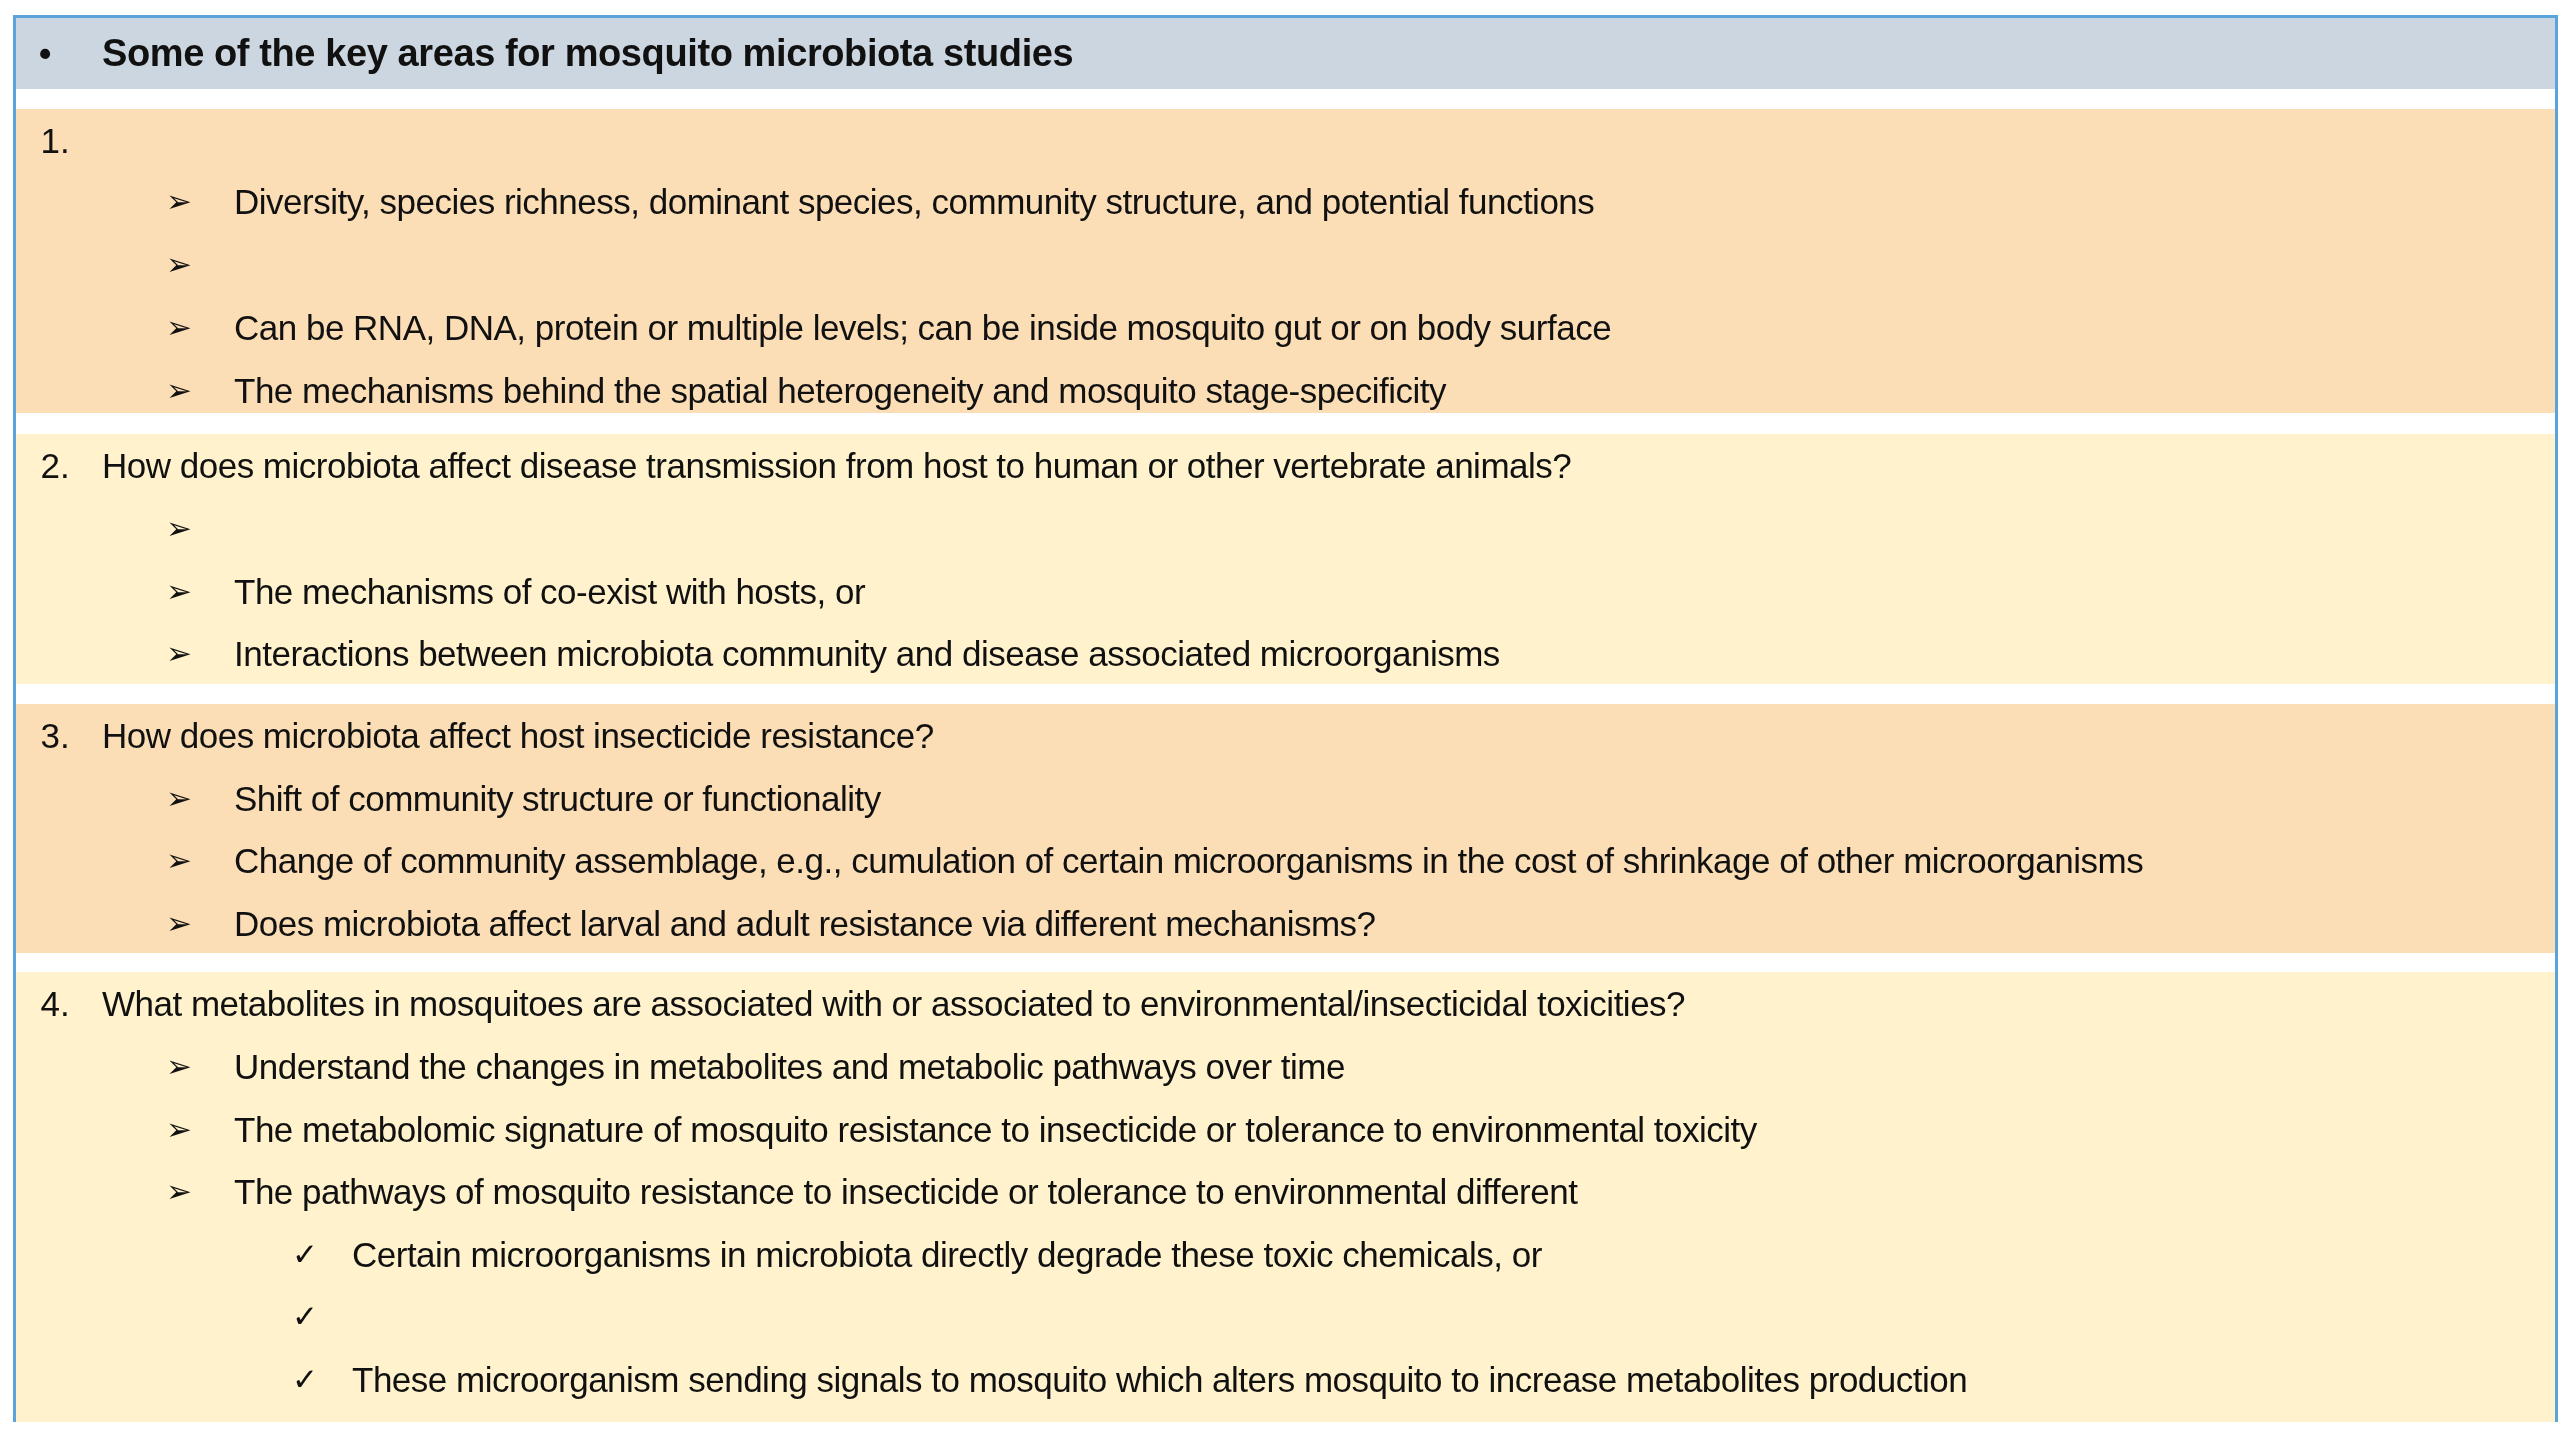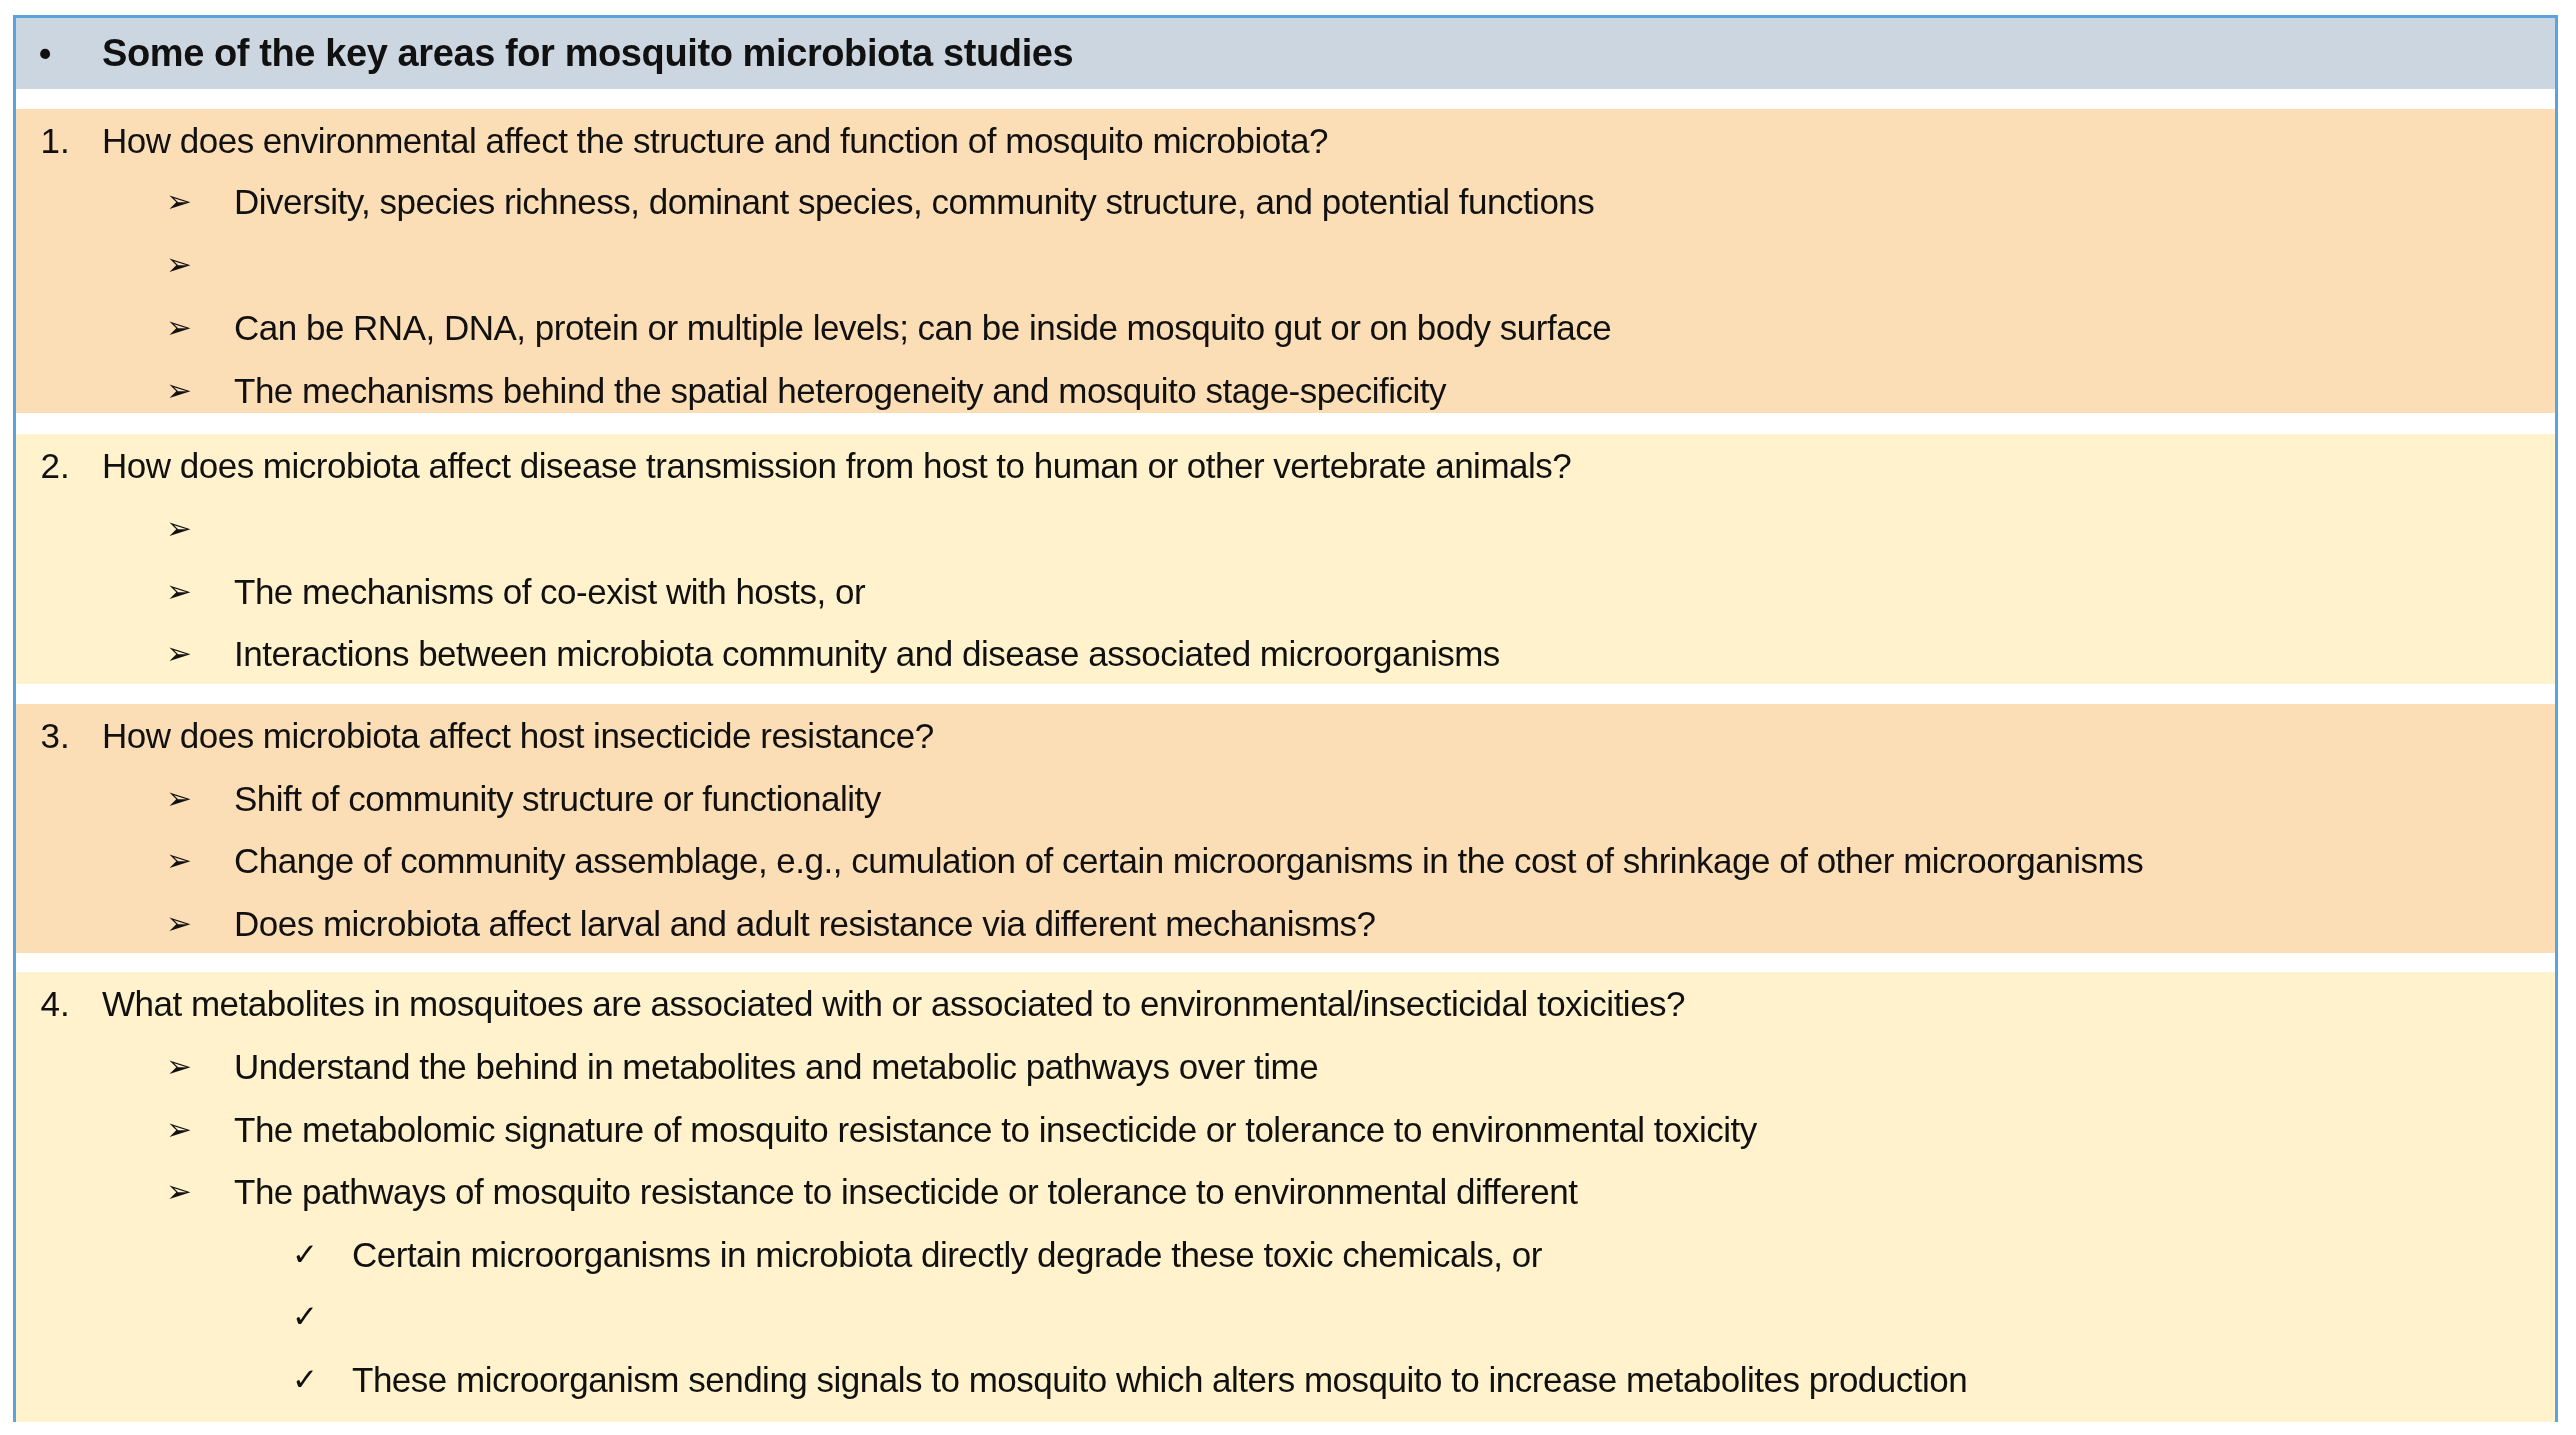--- a/index.html
+++ b/index.html
@@ -106,21 +106,20 @@
 <div class="frame">
 
   <div class="header">
     <span class="bullet">•</span>
     <span class="title">Some of the key areas for mosquito microbiota studies</span>
   </div>
 
   <div class="section peach" style="top:91px;height:304px;">
     <div class="row" style="top:0px;">
       <span class="num">1.</span>
-      <span class="qtext">How does environmental  affect the structure and function of mosquito microbiota?</span>
     </div>
     <div class="row" style="top:61px;">
       <span class="arrow">➢</span>
       <span class="stext">Diversity, species richness, dominant species, community  structure,  and potential functions</span>
     </div>
     <div class="row" style="top:124px;">
       <span class="arrow">➢</span>
     </div>
     <div class="row" style="top:187px;">
       <span class="arrow">➢</span>
@@ -169,21 +168,21 @@
     </div>
   </div>
 
   <div class="section yellow" style="top:954px;height:450px;">
     <div class="row" style="top:0px;">
       <span class="num">4.</span>
       <span class="qtext">What metabolites in mosquitoes are associated with or associated to environmental/insecticidal toxicities?</span>
     </div>
     <div class="row" style="top:63px;">
       <span class="arrow">➢</span>
-      <span class="stext">Understand  the behind in metabolites and metabolic pathways over time</span>
+      <span class="stext">Understand  the changes in metabolites and metabolic pathways over time</span>
     </div>
     <div class="row" style="top:126px;">
       <span class="arrow">➢</span>
       <span class="stext">The metabolomic signature of mosquito  resistance to insecticide or tolerance to  environmental  toxicity</span>
     </div>
     <div class="row" style="top:188px;">
       <span class="arrow">➢</span>
       <span class="stext">The pathways of mosquito resistance to insecticide or tolerance to environmental  different</span>
     </div>
     <div class="row" style="top:251px;">

